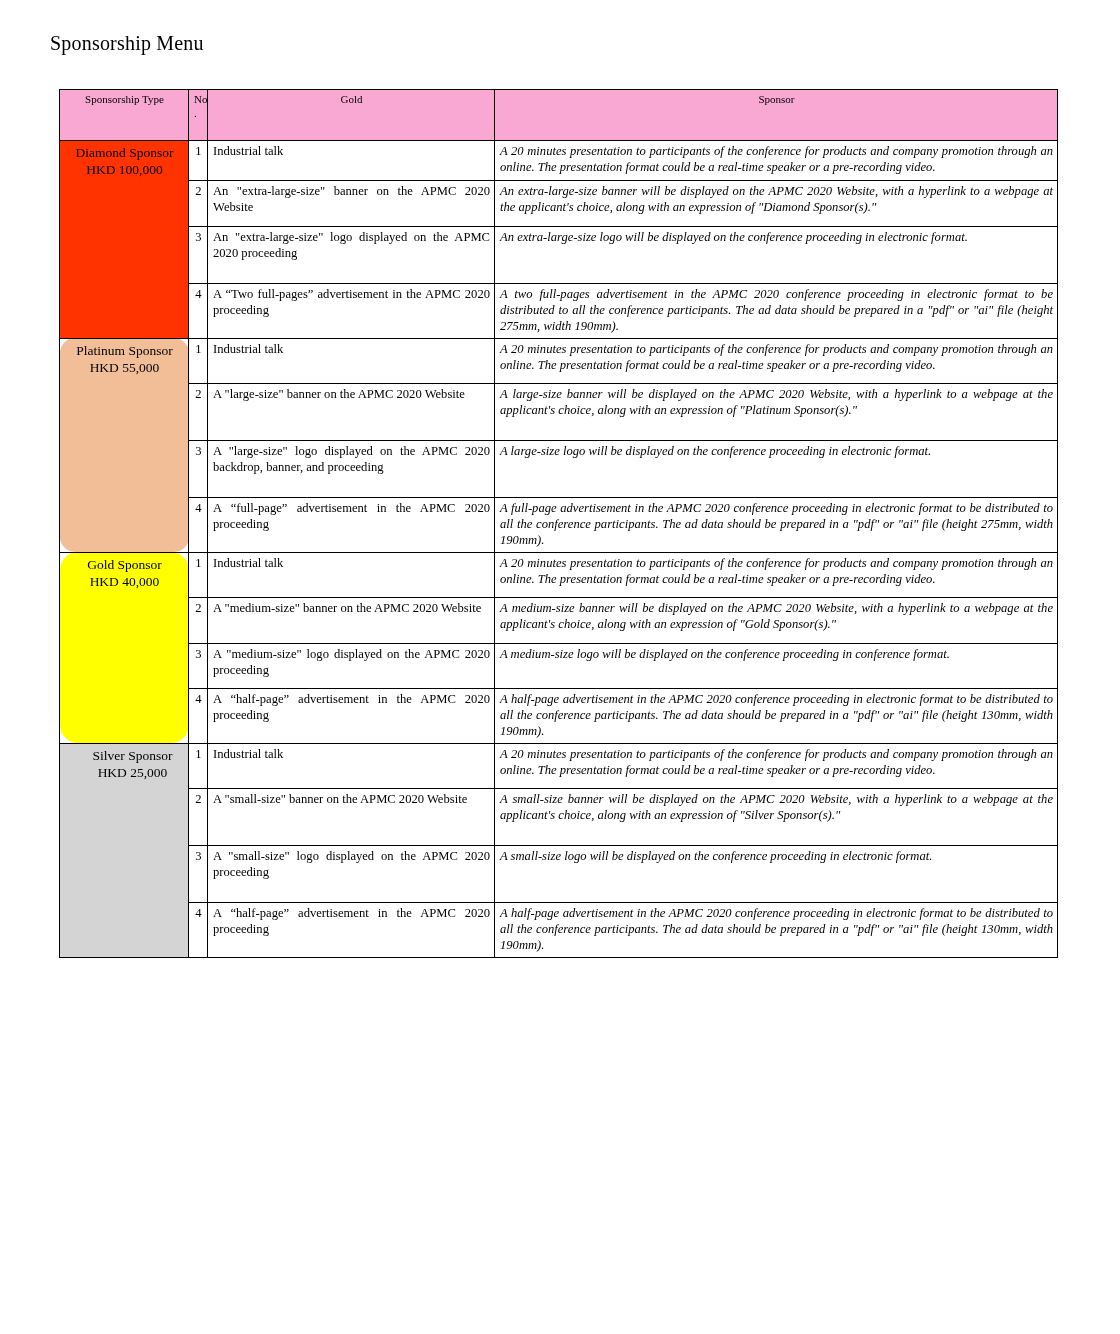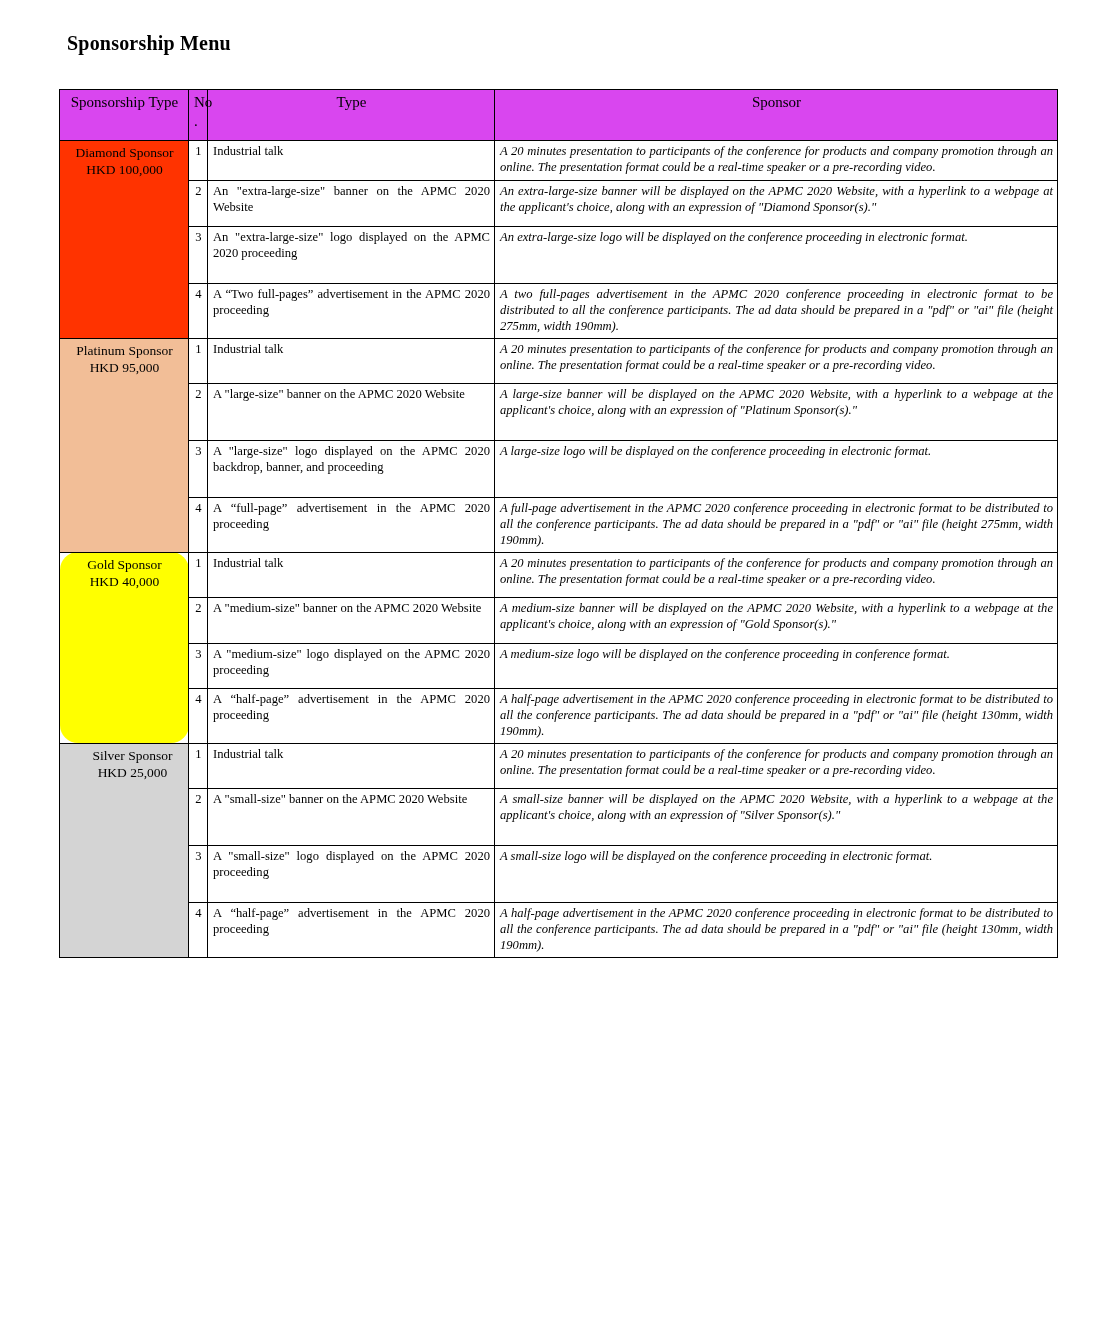--- a/index.html
+++ b/index.html
@@ -18,24 +18,23 @@
   .page {
     position: relative;
     width: 1120px;
     height: 1334px;
   }
   .page-title {
     position: absolute;
     left: 50px;
     top: 32px;
     font-size: 20px;
-    font-weight: bold;
+    font-weight: normal;
     letter-spacing: 0.2px;
     font-family: "Liberation Serif", "DejaVu Serif", serif;
-    margin-left: 17px;
   }
   table.sponsorship-table {
     position: absolute;
     left: 59px;
     top: 89px;
     width: 999px;
     border-collapse: collapse;
     table-layout: fixed;
     font-size: 12.6px;
   }
@@ -43,23 +42,23 @@
   table.sponsorship-table th {
     border: 1px solid #000000;
     vertical-align: top;
     padding: 3px 4px 3px 5px;
     line-height: 1.27;
     font-weight: normal;
   }
   thead th {
     text-align: center;
     vertical-align: middle;
-    background: #d946ef;
+    background: #f9a8d4;
     height: 44px;
-    font-size: 15px;
+    font-size: 11px;
     padding-top: 2px;
   }
   .col-type  { width: 129px; }
   .col-no    { width: 19px; }
   .col-menu  { width: 287px; }
   .col-details { width: auto; }
 
   th.col-no {
     padding-left: 2px;
     padding-right: 2px;
@@ -112,21 +111,21 @@
     <colgroup>
       <col class="col-type">
       <col class="col-no">
       <col class="col-menu">
       <col class="col-details">
     </colgroup>
     <thead>
       <tr>
         <th class="col-type">Sponsorship Type</th>
         <th class="col-no"><span>No</span><br><span>.</span></th>
-        <th class="col-menu">Type</th>
+        <th class="col-menu">Gold</th>
         <th class="col-details">Sponsor</th>
       </tr>
     </thead>
     <tbody>
         <tr class="r-h1">
           <td class="type-cell" rowspan="4" style="background: rgb(255, 51, 0); text-align: center;">
             <div>Diamond Sponsor</div>
             <div>HKD 100,000</div>
           </td>
           <td class="no-cell">1</td>
@@ -142,23 +141,23 @@
           <td class="no-cell">3</td>
           <td class="menu-cell">An "extra-large-size" logo displayed on the APMC 2020 proceeding</td>
           <td class="details-cell">An extra-large-size logo will be displayed on the conference proceeding in electronic format.</td>
         </tr>
         <tr class="r-h5">
           <td class="no-cell">4</td>
           <td class="menu-cell">A “Two full-pages” advertisement in the APMC 2020 proceeding</td>
           <td class="details-cell">A two full-pages advertisement in the APMC 2020 conference proceeding in electronic format to be distributed to all the conference participants. The ad data should be prepared in a "pdf" or "ai" file (height 275mm, width 190mm).</td>
         </tr>
         <tr class="r-h4">
-          <td class="type-cell" rowspan="4" style="background: rgb(242, 190, 151);">
+          <td class="type-cell" rowspan="4" style="background: rgb(242, 190, 151); border-radius: 15px;">
             <div>Platinum Sponsor</div>
-            <div>HKD 95,000</div>
+            <div>HKD 55,000</div>
           </td>
           <td class="no-cell">1</td>
           <td class="menu-cell">Industrial talk</td>
           <td class="details-cell">A 20 minutes presentation to participants of the conference for products and company promotion through an online. The presentation format could be a real-time speaker or a pre-recording video.</td>
         </tr>
         <tr class="r-h6">
           <td class="no-cell">2</td>
           <td class="menu-cell">A "large-size" banner on the APMC 2020 Website</td>
           <td class="details-cell">A large-size banner will be displayed on the APMC 2020 Website, with a hyperlink to a webpage at the applicant's choice, along with an expression of "Platinum Sponsor(s)."</td>
         </tr>

